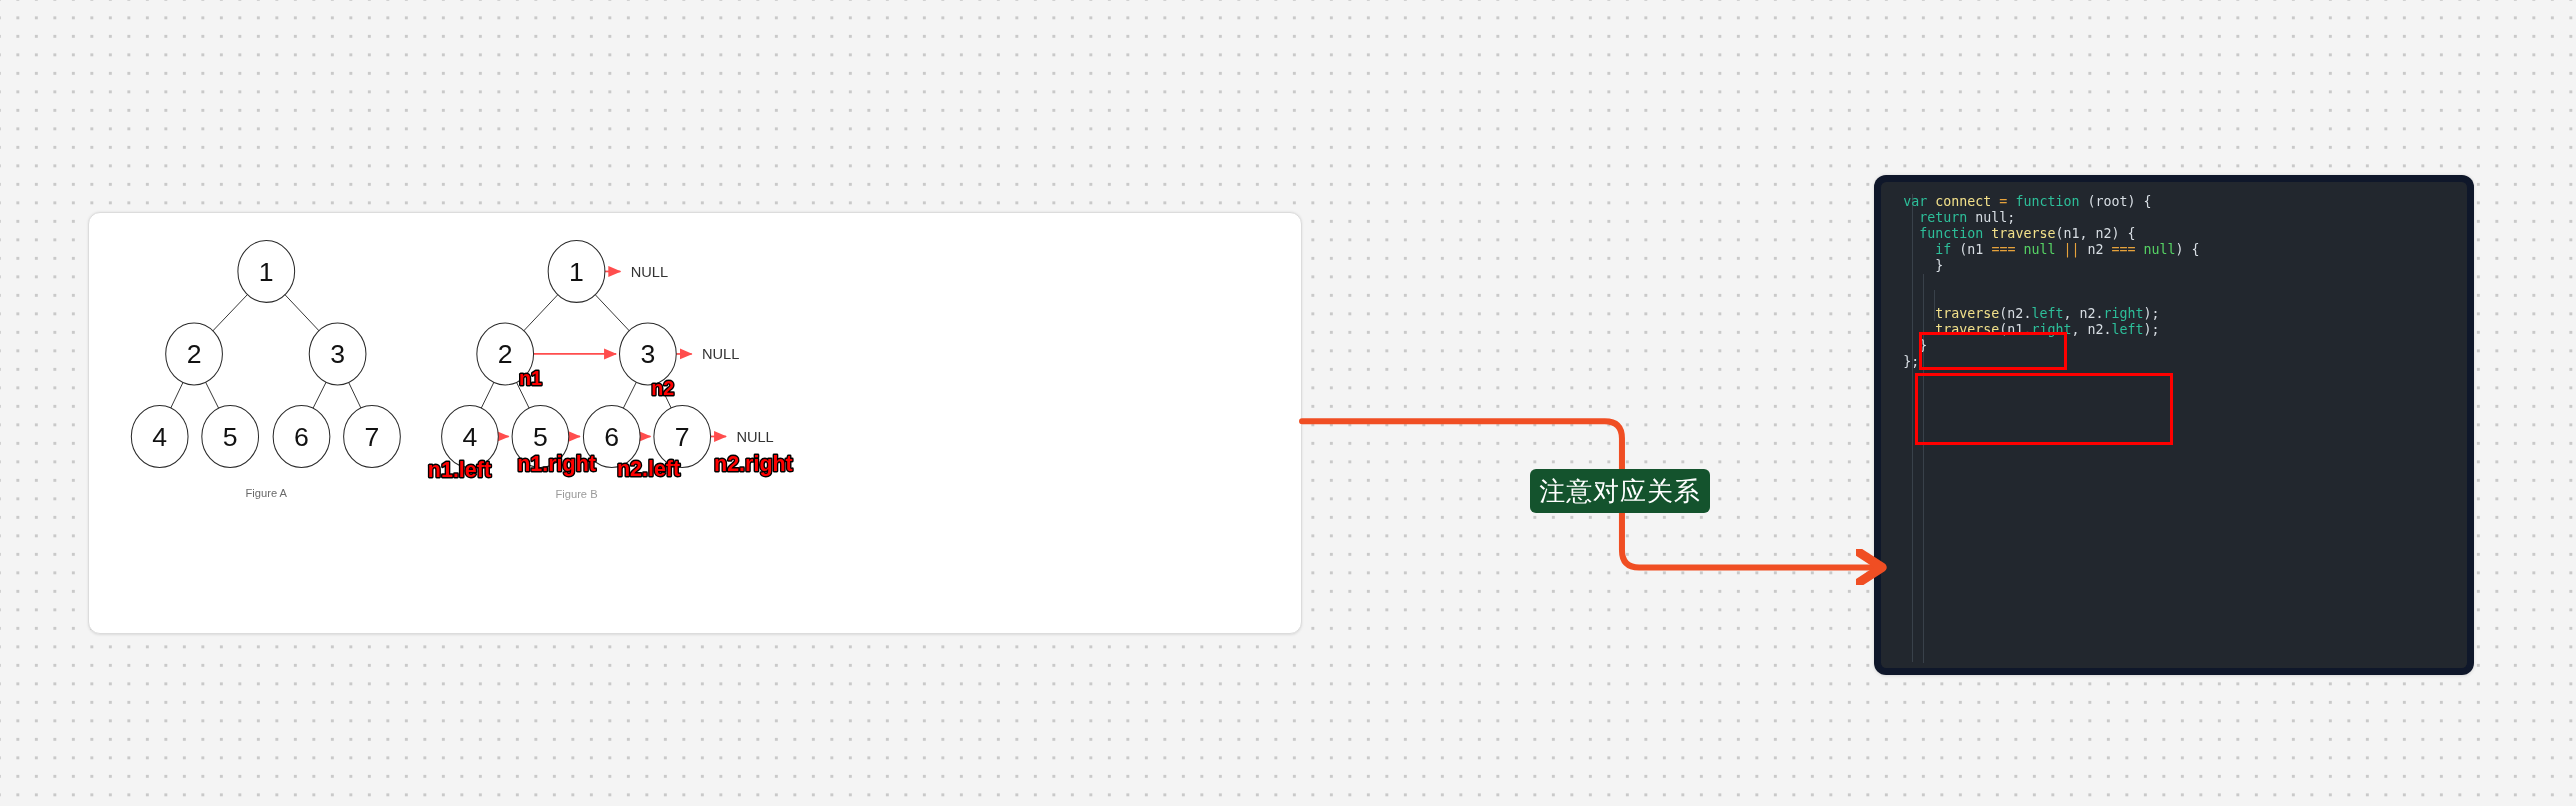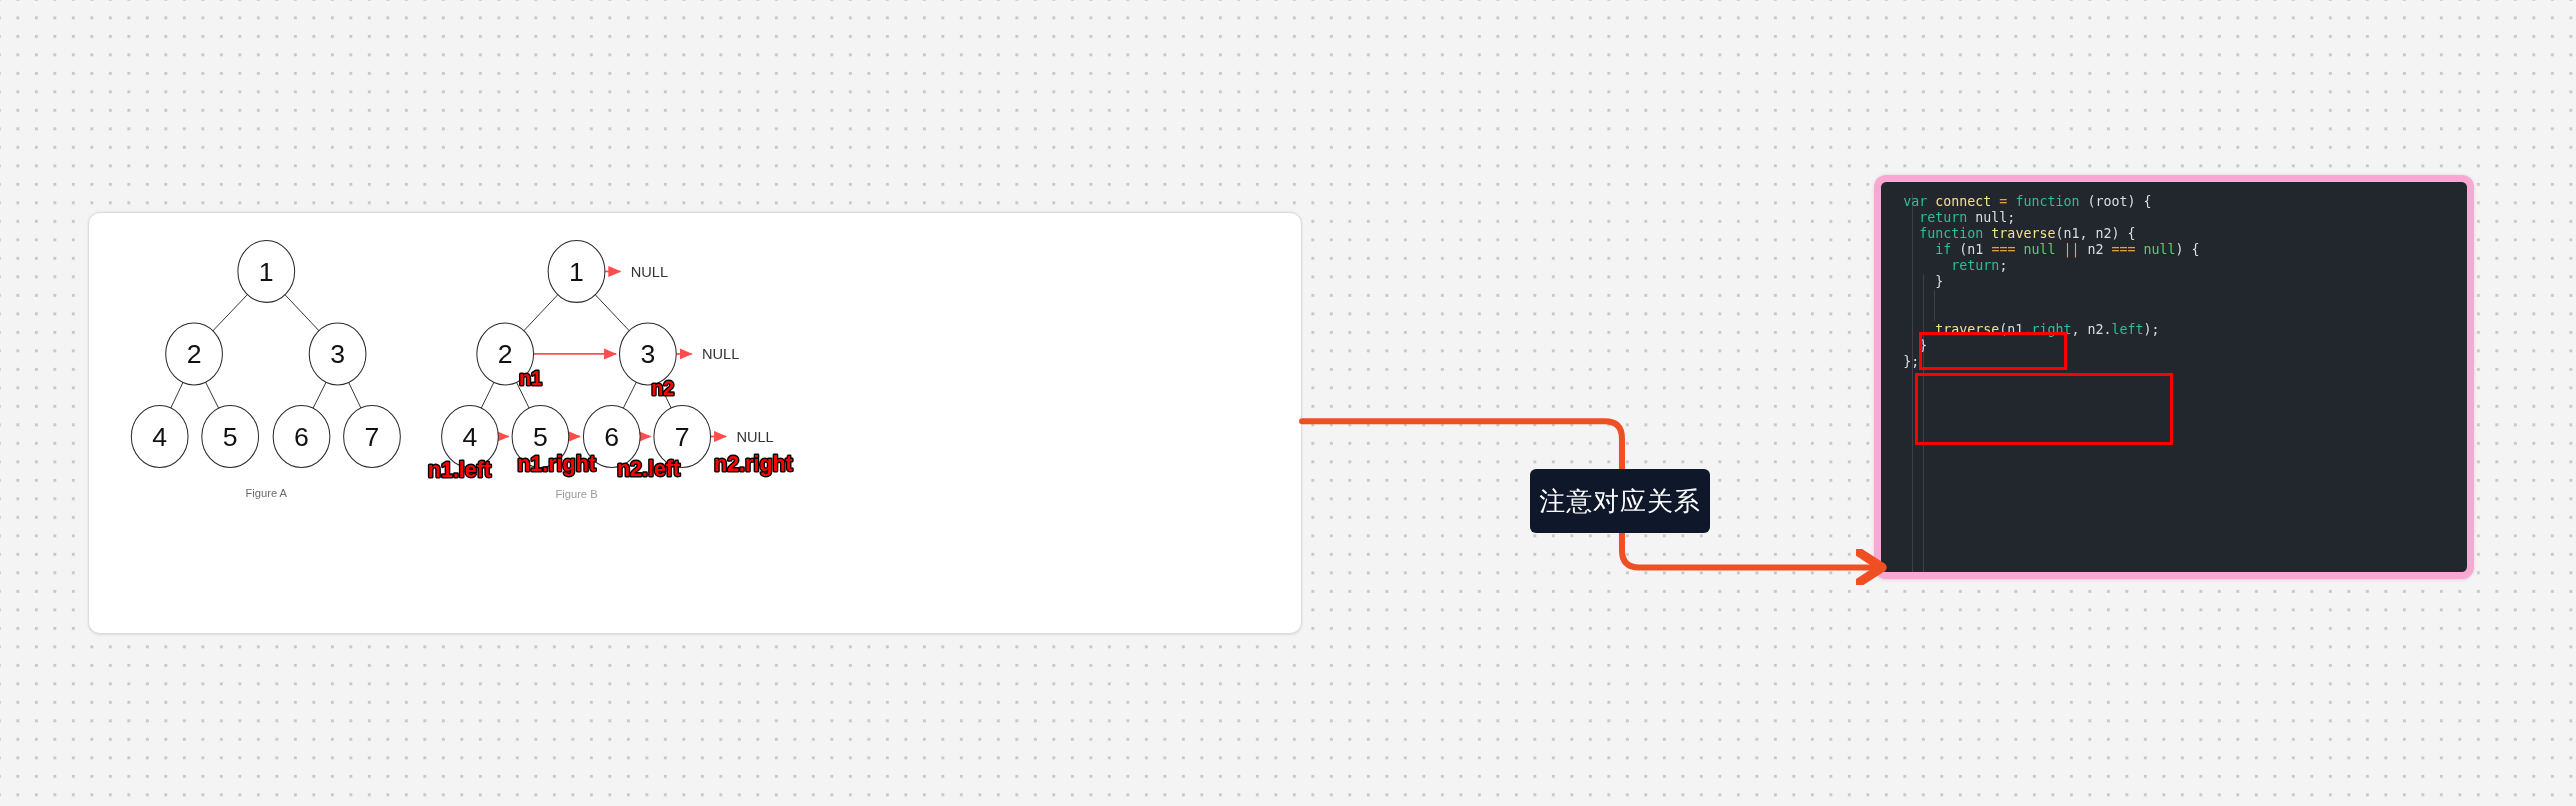--- a/index.html
+++ b/index.html
@@ -26,22 +26,22 @@
     border: 0.9px solid #dcdcdc;
     box-shadow: 0 0.9px 2.6px rgba(0,0,0,0.10);
     overflow: hidden;
   }
   #tree-svg { display:block; width: 1214px; height: 422px; }
 
   
   #code-panel {
     position: absolute;
     left: 1874px; top: 175px;
-    width: 600px; height: 404px;
-    background: #f9a8d4;
+    width: 600px; height: 500px;
+    background: #0f172a;
     border-radius: 12px;
     box-shadow: 0 0.9px 3.4px rgba(0,0,0,0.12);
     padding: 6.9px;
   }
   #code-inner {
     width: 100%; height: 100%;
     background: #22272e;
     border-radius: 5.2px;
     overflow: hidden;
     position: relative;
@@ -82,22 +82,22 @@
   #hl-next    { left: 38px;  top: 150px; width: 148px; height: 38px; }
   #hl-travset { left: 34px;  top: 191px; width: 258px; height: 72px; }
 
   
   #connector { position: absolute; left: 1290px; top: 378px; width: 602px; height: 224px; z-index: 5; }
 
   
   #note-badge {
     position: absolute;
     left: 1530px; top: 469px;
-    width: 180px; height: 64px;
-    background: #0f172a;
+    width: 180px; height: 44px;
+    background: #14532d;
     border-radius: 6px;
     display: flex; align-items: center; justify-content: center;
     color: #ffffff;
     font-size: 26px;
     letter-spacing: 0.9px;
     font-family: "DejaVu Sans", sans-serif;
     z-index: 7;
   }
 </style>
 </head>
@@ -198,24 +198,24 @@
 <div id="code-panel">
   <div id="code-inner">
     <div class="guide" style="left:31px;  top:12px;  height:468px;"></div>
     <div class="guide" style="left:42px;  top:92px; height:389px;"></div>
     <div class="guide" style="left:53px;  top:108px; height:31px;"></div>
     <div id="code-lines">
         <div class="code-line"><span class="tk-key">var </span><span class="tk-fn">connect </span><span class="tk-op">= </span><span class="tk-key">function </span><span class="tk-plain">(root) {</span></div>
         <div class="code-line"><span class="tk-plain">  </span><span class="tk-key">return </span><span class="tk-plain">null;</span></div>
         <div class="code-line"><span class="tk-plain">  </span><span class="tk-key">function </span><span class="tk-fn">traverse</span><span class="tk-plain">(n1, n2) {</span></div>
         <div class="code-line"><span class="tk-plain">    </span><span class="tk-key">if </span><span class="tk-plain">(n1 </span><span class="tk-op">=== </span><span class="tk-null">null</span><span class="tk-plain"> </span><span class="tk-op">|| </span><span class="tk-plain">n2 </span><span class="tk-op">=== </span><span class="tk-null">null</span><span class="tk-plain">) {</span></div>
-        <div class="code-line"><span class="tk-plain">      </span><span class="tk-key">return</span><span class="tk-plain">;</span></div>
         <div class="code-line"><span class="tk-plain">    }</span></div>
         <div class="code-line">&nbsp;</div>
         <div class="code-line">&nbsp;</div>
+        <div class="code-line"><span class="tk-plain">    </span><span class="tk-fn">traverse</span><span class="tk-plain">(n2.</span><span class="tk-prop">left</span><span class="tk-plain">, n2.</span><span class="tk-prop">right</span><span class="tk-plain">);</span></div>
         <div class="code-line"><span class="tk-plain">    </span><span class="tk-fn">traverse</span><span class="tk-plain">(n1.</span><span class="tk-prop">right</span><span class="tk-plain">, n2.</span><span class="tk-prop">left</span><span class="tk-plain">);</span></div>
         <div class="code-line"><span class="tk-plain">  }</span></div>
         <div class="code-line"><span class="tk-plain">};</span></div>
       </div>
     <div class="hl" id="hl-next"></div>
     <div class="hl" id="hl-travset"></div>
   </div>
 </div>
 
 

